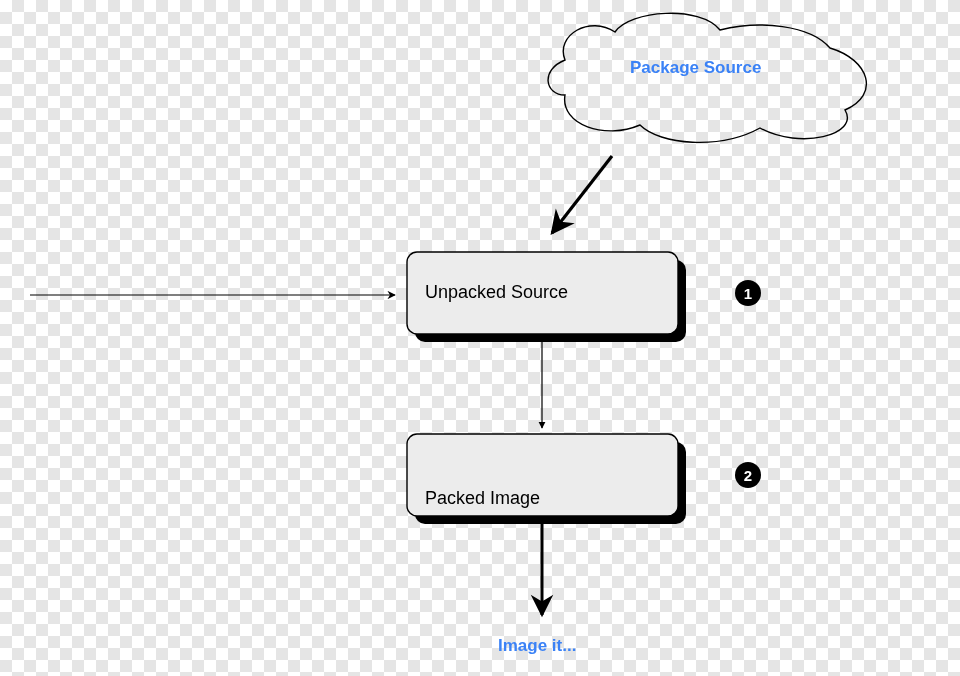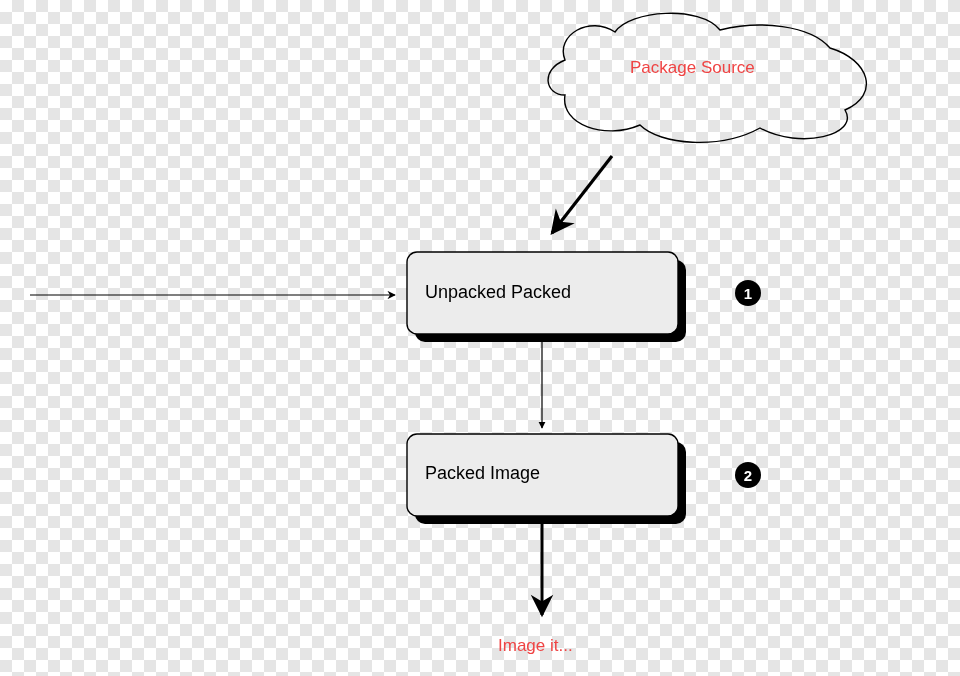--- a/index.html
+++ b/index.html
@@ -6,21 +6,21 @@
 .checker{position:absolute;inset:0;
  background-image:
   linear-gradient(45deg,#e5e5e5 25%,transparent 25%),
   linear-gradient(-45deg,#e5e5e5 25%,transparent 25%),
   linear-gradient(45deg,transparent 75%,#e5e5e5 75%),
   linear-gradient(-45deg,transparent 75%,#e5e5e5 75%);
  background-size:24px 24px;
  background-position:0 0,0 12px,12px -12px,-12px 0}
 .stage{position:absolute;inset:0}
 svg{display:block}
-.lbl{position:absolute;font-weight:400;font-size:17px;color:#ef4444}
+.lbl{position:absolute;font-weight:700;font-size:17px;color:#3b82f6}
 .boxlbl{position:absolute;font-size:18px;color:#000}
 .badge{position:absolute;width:26px;height:26px;border-radius:50%;background:#000;color:#fff;font-weight:700;font-size:15px;display:flex;align-items:center;justify-content:center}
 </style>
 </head>
 <body>
 
 <div class="checker"></div>
 
 <div class="stage">
 <svg width="960" height="676" viewBox="0 0 960 676">
@@ -55,22 +55,22 @@
 
   <rect x="415" y="442" width="271" height="82" rx="10" fill="#000"></rect>
   <rect x="407" y="434" width="271" height="82" rx="10" fill="#ececec" stroke="#000" stroke-width="1.4"></rect>
 
   <line x1="542" y1="524" x2="542" y2="615" stroke="#000" stroke-width="3" marker-end="url(#ah-big)"></line>
 
   <line x1="30" y1="295" x2="395" y2="295" stroke="#000" stroke-width="1.2" marker-end="url(#ah-small)"></line>
 </svg>
 
 <div class="lbl" style="left:630px;top:58px">Package Source</div>
-<div class="boxlbl" style="left:425px;top:282px">Unpacked Packed</div>
-<div class="boxlbl" style="left:425px;top:463px">Packed Image</div>
+<div class="boxlbl" style="left:425px;top:282px">Unpacked Source</div>
+<div class="boxlbl" style="left:425px;top:488px">Packed Image</div>
 <div class="lbl" style="left:498px;top:636px">Image it...</div>
 
 <div class="badge" style="left:735px;top:280px">
       <span>1</span>
     </div>
 <div class="badge" style="left:735px;top:462px">
       <span>2</span>
     </div>
 </div>
 

